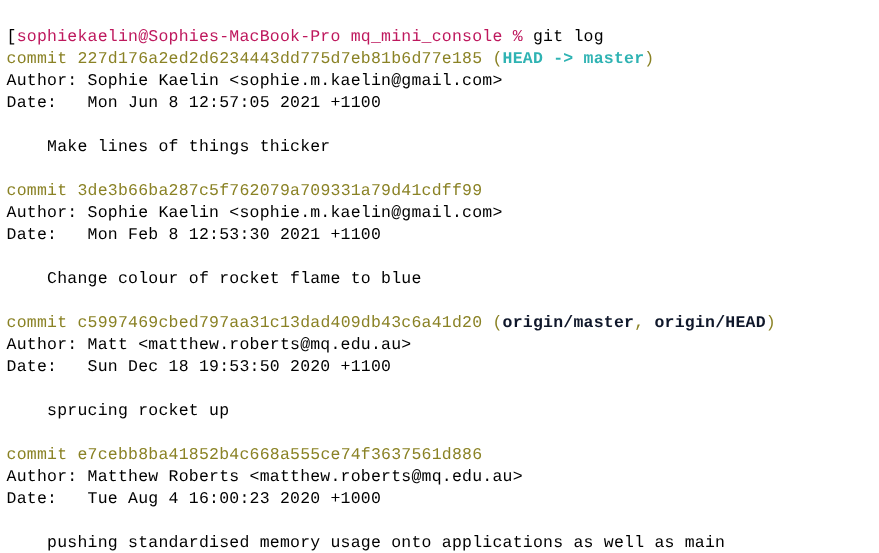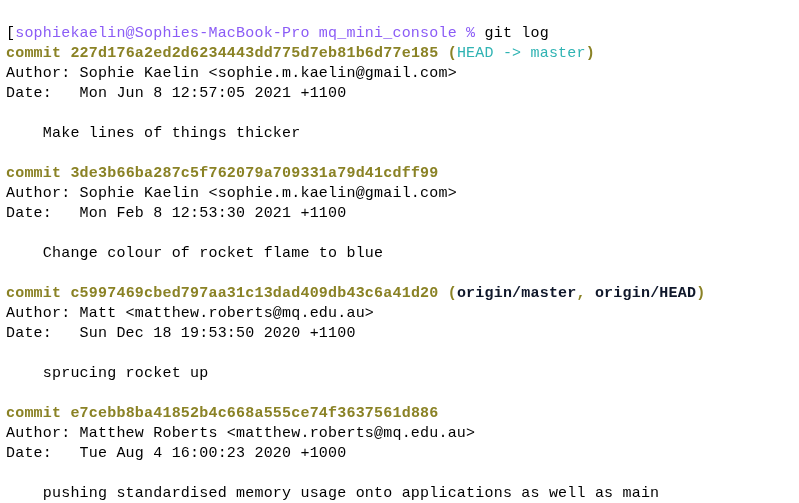--- a/index.html
+++ b/index.html
@@ -12,23 +12,23 @@
   }
   .terminal {
     font-family: "Menlo", "Consolas", "Courier New", monospace;
     font-size: 15px;
     line-height: 20px;
     white-space: pre;
     padding: 4px 6px;
     color: #000000;
     letter-spacing: 0.2px;
   }
-  .prompt { color: #8b5cf6; }
-  .olive  { color: #8a8225; font-weight: bold; }
-  .cyan   { color: #2fb3b3; font-weight: normal; }
+  .prompt { color: #be185d; }
+  .olive  { color: #8a8225; }
+  .cyan   { color: #2fb3b3; font-weight: bold; }
   .red    { color: #0f172a; font-weight: bold; }
 </style>
 </head>
 <body>
 
 <div class="terminal">
 <span>[</span><span class="prompt">sophiekaelin@Sophies-MacBook-Pro mq_mini_console % </span><span>git log</span>
 <span class="olive">commit </span><span class="olive">227d176a2ed2d6234443dd775d7eb81b6d77e185</span><span class="olive"> (</span><span class="cyan">HEAD -&gt; </span><span class="cyan">master</span><span class="olive">)</span>
 <span>Author: Sophie Kaelin &lt;sophie.m.kaelin@gmail.com&gt;</span>
 <span>Date:   Mon Jun 8 12:57:05 2021 +1100</span>

